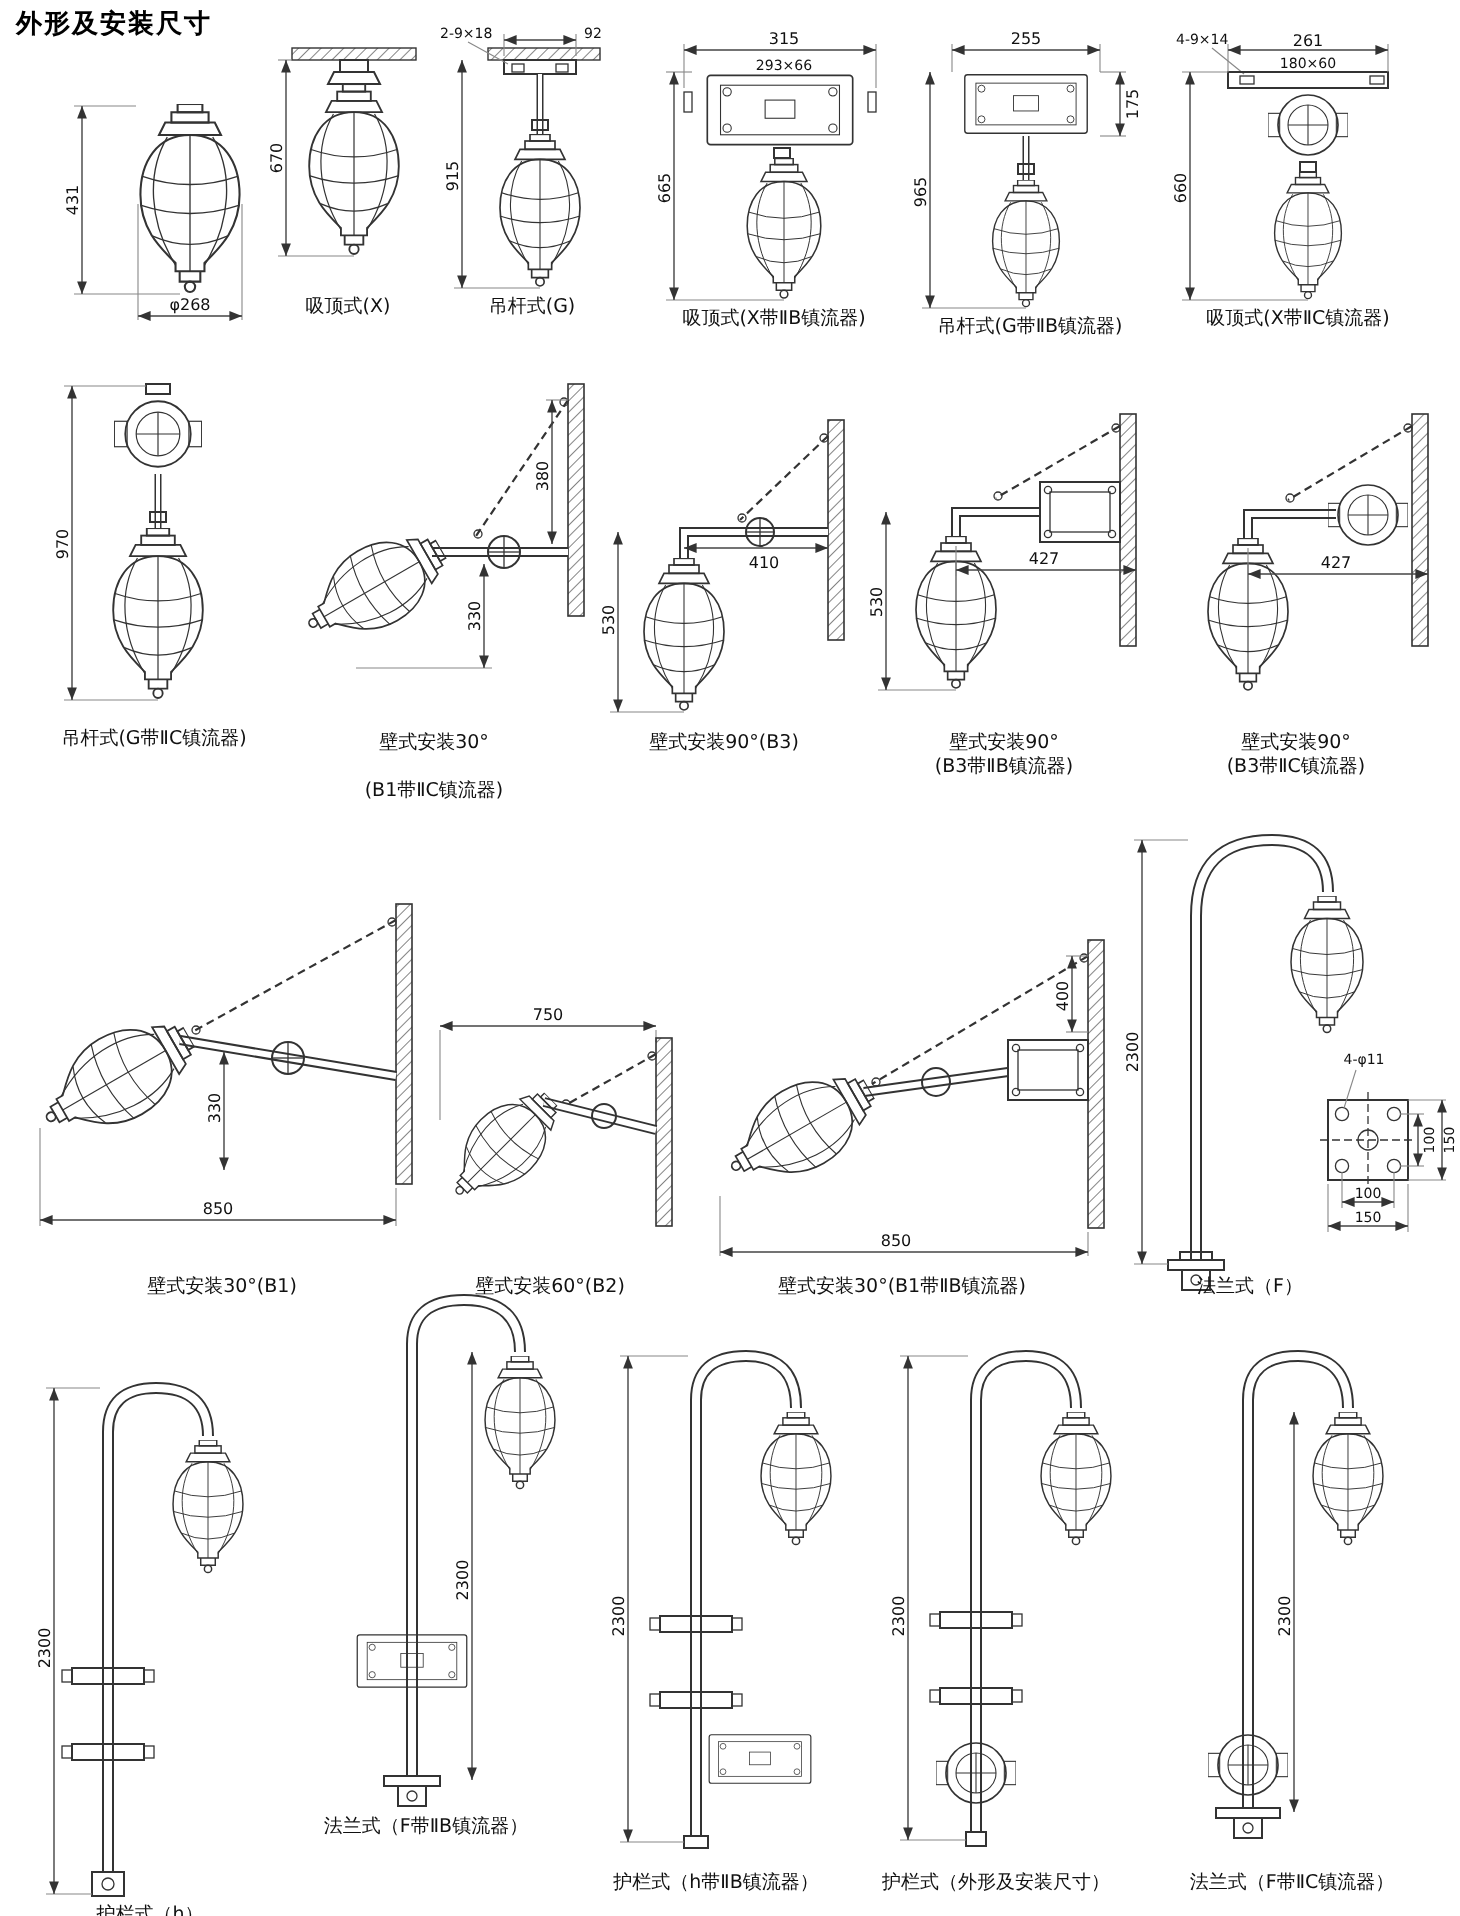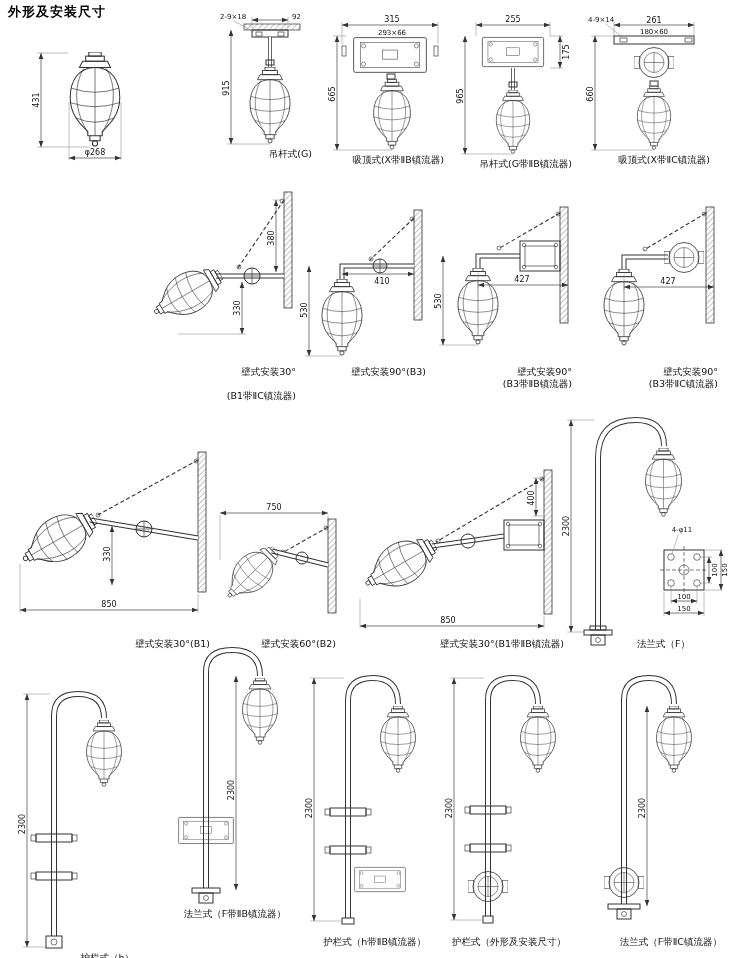--- a/index.html
+++ b/index.html
@@ -1,20 +1,20 @@
 <!DOCTYPE html>
 <html><head>
 <meta charset="utf-8">
 <style>
   *{box-sizing:border-box}
   html,body{margin:0;padding:0;background:#fff}
   body{font-family:"DejaVu Sans","Liberation Sans",sans-serif}
   #page{position:relative;width:730px;height:958px;background:#fff;overflow:hidden}
   .title{position:absolute;left:8px;top:3px;font-size:13px;font-weight:bold;color:#000000;letter-spacing:1px}
-  .fig{position:absolute;text-align:right}
+  .fig{position:absolute;text-align:center}
   .fig svg{display:block;overflow:visible}
   .cap{font-size:9.5px;color:#111;line-height:1.3;margin-top:2px;white-space:nowrap}
   .ol{fill:none;stroke:#333;stroke-width:1}
   .thin{fill:none;stroke:#333;stroke-width:.65}
   .p1{fill:none;stroke:#333}
   .p2{fill:none;stroke:#fff}
   .dl{stroke:#444;stroke-width:.7}
   .ext{stroke:#888;stroke-width:.55}
   .dim{font-size:8px;fill:#111}
   .dim7{font-size:7px;fill:#111}
@@ -82,20 +82,35 @@
         <line class="ext" x1="60" y1="95" x2="7" y2="95"></line>
     <line class="dl" x1="11" y1="1" x2="11" y2="95" marker-start="url(#arr)" marker-end="url(#arr)"></line>
     <text class="dim" x="9" y="48" text-anchor="middle" transform="rotate(-90 9 48)">431</text>
     <line class="ext" x1="39" y1="50" x2="39" y2="108"></line>
         <line class="ext" x1="91" y1="50" x2="91" y2="108"></line>
     <line class="dl" x1="39" y1="106" x2="91" y2="106" marker-start="url(#arr)" marker-end="url(#arr)"></line>
     <text class="dim" x="65" y="103" text-anchor="middle">φ268</text>
   </svg>
 </div>
 
+<div class="fig" style="left:132px;top:24px;width:84px">
+  <svg width="84" height="122">
+    <rect x="14" y="0" width="62" height="6" fill="url(#hatch)" stroke="#333" stroke-width=".7"></rect>
+    <g class="ol">
+      <rect x="38" y="6" width="14" height="6"></rect>
+      <path d="M35,12 L55,12 L58,18 L32,18 Z"></path>
+    </g>
+    <use href="#cage" x="17" y="18" width="56" height="86"></use>
+    <line class="ext" x1="14" y1="6" x2="7" y2="6"></line>
+        <line class="ext" x1="45" y1="104" x2="7" y2="104"></line>
+    <line class="dl" x1="11" y1="6" x2="11" y2="104" marker-start="url(#arr)" marker-end="url(#arr)"></line>
+    <text class="dim" x="9" y="55" text-anchor="middle" transform="rotate(-90 9 55)">670</text>
+  </svg>
+  <div class="cap">吸顶式(X)</div>
+</div>
 
 <div class="fig" style="left:220px;top:10px;width:92px">
   <svg width="92" height="136">
     <rect x="24" y="14" width="56" height="6" fill="url(#hatch)" stroke="#333" stroke-width=".7"></rect>
     <g class="ol">
       <rect x="32" y="20" width="36" height="7"></rect>
       <rect class="thin" x="36" y="22" width="6" height="4"></rect>
           <rect class="thin" x="58" y="22" width="6" height="4"></rect>
     </g>
     <text class="dim7" x="0" y="9">2-9×18</text>
@@ -175,20 +190,35 @@
     <rect class="ol" x="62" y="67" width="8" height="5"></rect>
     <use href="#cage" x="45" y="72" width="42" height="64"></use>
     <line class="ext" x1="26" y1="22" x2="3" y2="22"></line>
         <line class="ext" x1="66" y1="136" x2="3" y2="136"></line>
     <line class="dl" x1="7" y1="22" x2="7" y2="136" marker-start="url(#arr)" marker-end="url(#arr)"></line>
     <text class="dim" x="5" y="80" text-anchor="middle" transform="rotate(-90 5 80)">660</text>
   </svg>
   <div class="cap">吸顶式(X带ⅡC镇流器)</div>
 </div>
 
+<div class="fig" style="left:25px;top:192px;width:104px">
+  <svg width="104" height="170">
+    <rect class="ol" x="48" y="0" width="12" height="5"></rect>
+    <use href="#roundbox" x="32" y="5" width="44" height="40"></use>
+    <line class="p1" x1="54" y1="45" x2="54" y2="72" stroke-width="3.5"></line>
+    <line class="p2" x1="54" y1="45" x2="54" y2="72" stroke-width="2"></line>
+    <rect class="ol" x="50" y="64" width="8" height="5"></rect>
+    <use href="#cage" x="26" y="72" width="56" height="86"></use>
+    <line class="ext" x1="48" y1="1" x2="7" y2="1"></line>
+        <line class="ext" x1="54" y1="158" x2="7" y2="158"></line>
+    <line class="dl" x1="11" y1="1" x2="11" y2="158" marker-start="url(#arr)" marker-end="url(#arr)"></line>
+    <text class="dim" x="9" y="80" text-anchor="middle" transform="rotate(-90 9 80)">970</text>
+  </svg>
+  <div class="cap">吊杆式(G带ⅡC镇流器)</div>
+</div>
 
 <div class="fig" style="left:138px;top:188px;width:158px">
   <svg width="158" height="176">
     <rect x="146" y="4" width="8" height="116" fill="url(#hatch)" stroke="#333" stroke-width=".8"></rect>
     <path class="chain" d="M146,12 L100,80"></path>
     <circle class="thin" cx="144" cy="13" r="2"></circle>
         <circle class="thin" cx="101" cy="79" r="2"></circle>
     <line class="p1" x1="146" y1="88" x2="78" y2="88" stroke-width="5"></line>
     <line class="p2" x1="146" y1="88" x2="78" y2="88" stroke-width="3"></line>
     <g>

